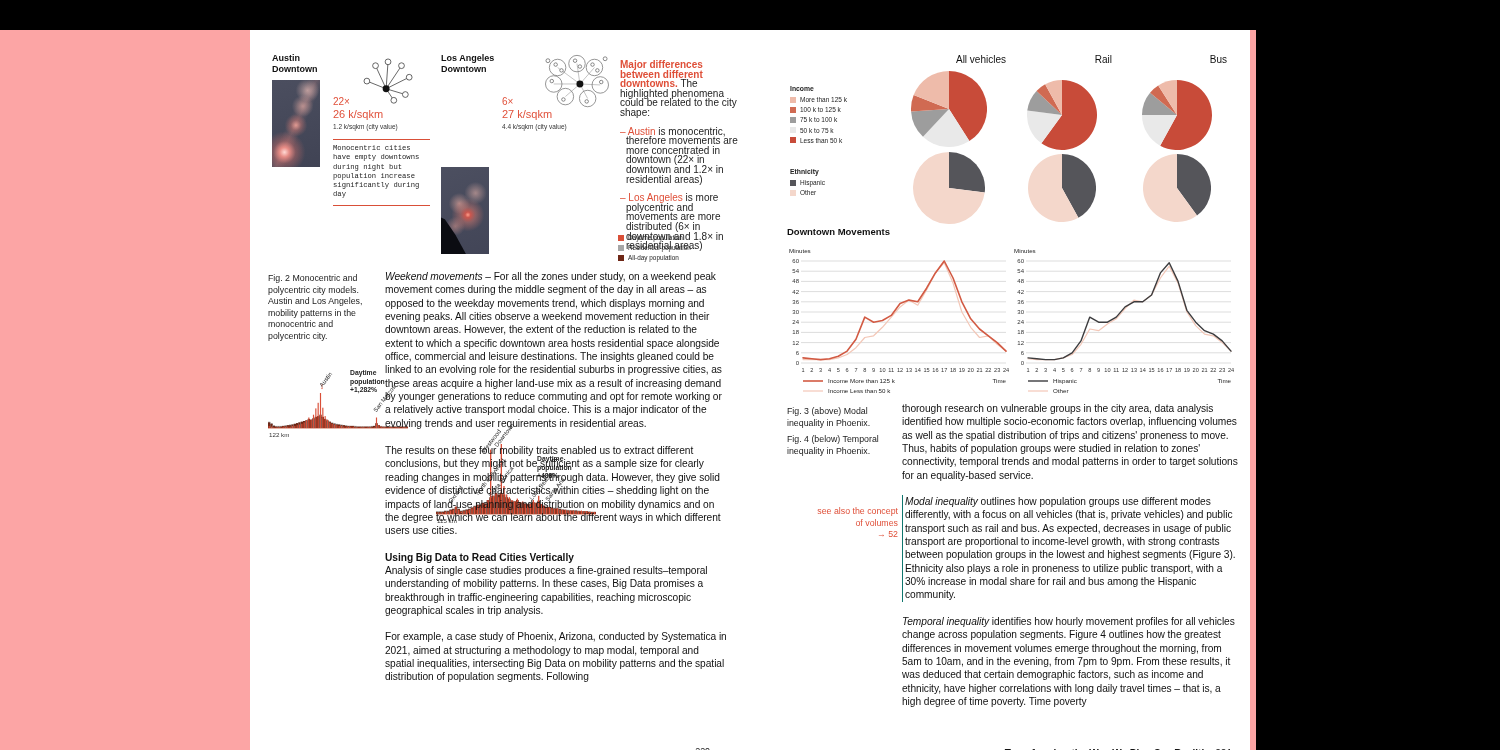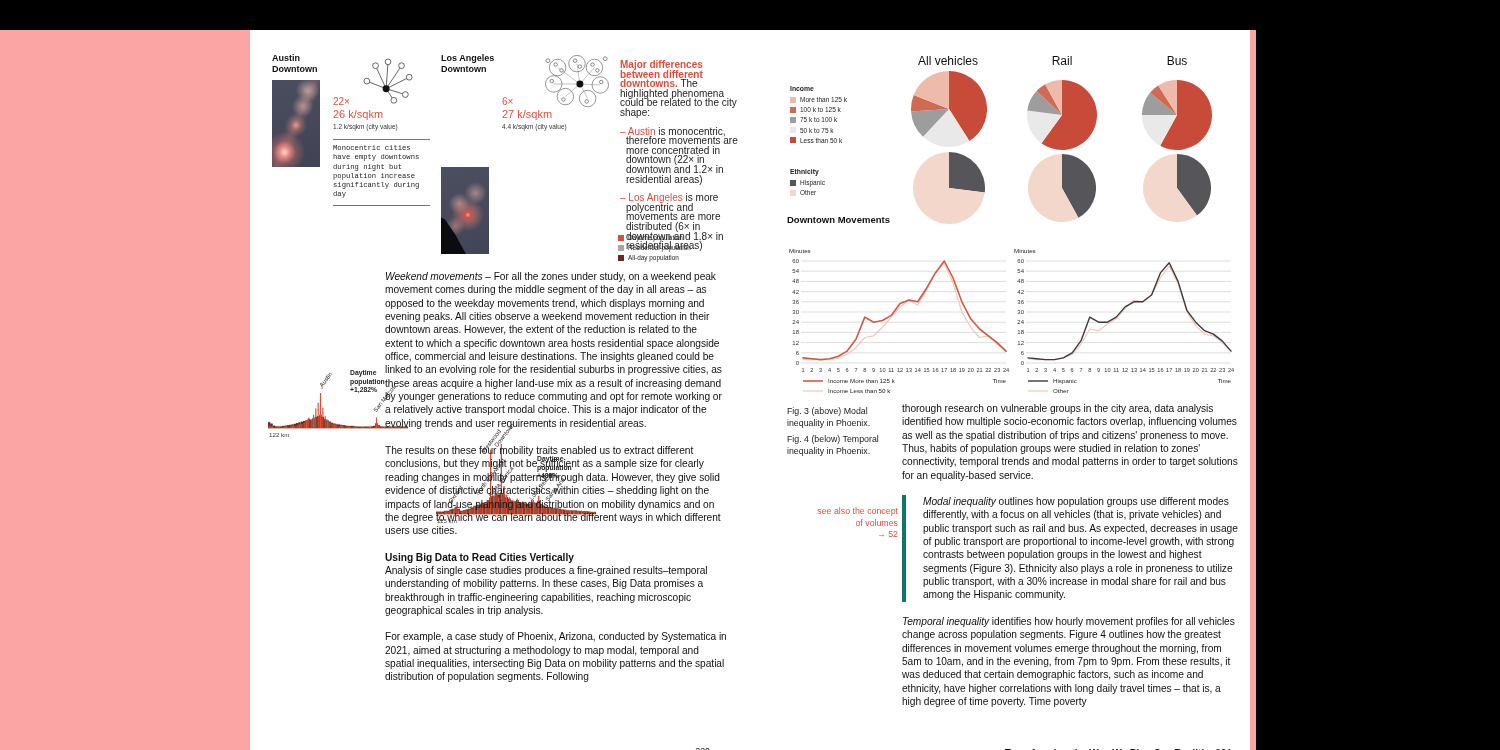--- a/index.html
+++ b/index.html
@@ -51,26 +51,26 @@
   .body-col p{margin:0 0 13px 0;}
   .body-col p.first{margin-bottom:14px;}
   .body-col h3{margin:0;font-size:10.2px;line-height:13.35px;font-weight:bold;}
   .lead-ital{font-style:italic;}
   .pagenum{font-size:8.8px;color:#111;}
 
   
   .pie-legend{font-size:6.5px;color:#222;}
   .leg-title{font-weight:bold;margin-bottom:4px;font-size:6.8px;}
   .pie-legend .leg-item{display:flex;align-items:center;margin-bottom:3.2px;}
-  .pie-title{font-size:12px;color:#111;text-align:center;}
+  .pie-title{font-size:10px;color:#111;text-align:right;}
   .section-head{font-size:9.5px;font-weight:bold;color:#111;}
   .margin-note{font-size:8.8px;line-height:11.5px;color:#df4f38;text-align:right;}
   .footer-row{display:flex;justify-content:flex-end;font-size:10px;color:#111;}
   .footer-title{font-weight:bold;}
-  .modal-para{border-left:4px solid #0f766e;padding-left:17px;margin-left:-7px;}
+  .modal-para{border-left:1px solid #0f766e;padding-left:2px;margin-left:-7px;}
 </style>
 </head>
 <body>
 
 <div class="stage">
   <div class="spread">
 
     <div class="abs city-head" style="left:22px;top:23px">
       <div>Austin</div>
       <div>Downtown</div>
@@ -547,20 +547,21 @@
       <div class="leg-item">
           <span class="sw" style="background-color: rgb(166, 166, 166);"></span>
           <span>Residential population</span>
         </div>
       <div class="leg-item">
           <span class="sw" style="background-color: rgb(110, 39, 22);"></span>
           <span>All-day population</span>
         </div>
     </div>
 
+    <div class="abs caption" style="left:18px;top:243px;width:108px">Fig. 2  Monocentric and polycentric city models. Austin and Los Angeles, mobility patterns in the monocentric and polycentric city.</div>
 
     <div class="abs body-col" style="left:135px;top:240px;width:342px">
       <p class="first"><span class="lead-ital">Weekend movements</span><span> – For all the zones under study, on a weekend peak movement comes during the middle segment of the day in all areas – as opposed to the weekday movements trend, which displays morning and evening peaks. All cities observe a weekend movement reduction in their downtown areas. However, the extent of the reduction is related to the extent to which a specific downtown area hosts residential space alongside office, commercial and leisure destinations. The insights gleaned could be linked to an evolving role for the residential suburbs in progressive cities, as these areas acquire a higher land-use mix as a result of increasing demand by younger generations to reduce commuting and opt for remote working or a relatively active transport modal choice. This is a major indicator of the evolving trends and user requirements in residential areas.</span></p>
       <p>The results on these four mobility traits enabled us to extract different conclusions, but they might not be sufficient as a sample size for clearly reading changes in mobility patterns through data. However, they give solid evidence of distinctive characteristics within cities – shedding light on the impacts of land-use planning and distribution on mobility dynamics and on the degree to which we can learn about the different ways in which different users use cities.</p>
       <h3>Using Big Data to Read Cities Vertically</h3>
       <p style="margin-bottom:13px">Analysis of single case studies produces a fine-grained results–temporal understanding of mobility patterns. In these cases, Big Data promises a breakthrough in traffic-engineering capabilities, reaching microscopic geographical scales in trip analysis.</p>
       <p>For example, a case study of Phoenix, Arizona, conducted by Systematica in 2021, aimed at structuring a methodology to map modal, temporal and spatial inequalities, intersecting Big Data on mobility patterns and the spatial distribution of population segments. Following</p>
     </div>
     <div class="abs pagenum" style="left:135px;top:716px;width:325px;text-align:right">220</div>
 
@@ -632,21 +633,21 @@
       </svg>
     <svg class="abs" style="left:778px;top:124px" width="68" height="68">
         <path d="M 34 34 L 34 0 A 34 34 0 0 1 50.37962491945833 63.79442712149136 Z" fill="#55555a"></path>
         <path d="M 34 34 L 50.37962491945833 63.79442712149136 A 34 34 0 1 1 33.99999999999999 0 Z" fill="#f4d7cb"></path>
       </svg>
     <svg class="abs" style="left:893px;top:124px" width="68" height="68">
         <path d="M 34 34 L 34 0 A 34 34 0 0 1 53.98469857794409 61.50657780874821 Z" fill="#55555a"></path>
         <path d="M 34 34 L 53.98469857794409 61.50657780874821 A 34 34 0 1 1 33.99999999999999 0 Z" fill="#f4d7cb"></path>
       </svg>
 
-    <div class="abs section-head" style="left:537px;top:184px">Downtown Movements</div>
+    <div class="abs section-head" style="left:537px;top:196px">Downtown Movements</div>
     <svg class="abs" style="left:537px;top:213px" width="225" height="158">
         <line x1="14" y1="120" x2="219" y2="120" stroke="#cfcfcf" stroke-width="0.7"></line>
         <text x="12" y="122" font-size="6" text-anchor="end" fill="#333">0</text>
         <line x1="14" y1="109.8" x2="219" y2="109.8" stroke="#cfcfcf" stroke-width="0.7"></line>
         <text x="12" y="111.8" font-size="6" text-anchor="end" fill="#333">6</text>
         <line x1="14" y1="99.6" x2="219" y2="99.6" stroke="#cfcfcf" stroke-width="0.7"></line>
         <text x="12" y="101.6" font-size="6" text-anchor="end" fill="#333">12</text>
         <line x1="14" y1="89.4" x2="219" y2="89.4" stroke="#cfcfcf" stroke-width="0.7"></line>
         <text x="12" y="91.4" font-size="6" text-anchor="end" fill="#333">18</text>
         <line x1="14" y1="79.19999999999999" x2="219" y2="79.19999999999999" stroke="#cfcfcf" stroke-width="0.7"></line>

